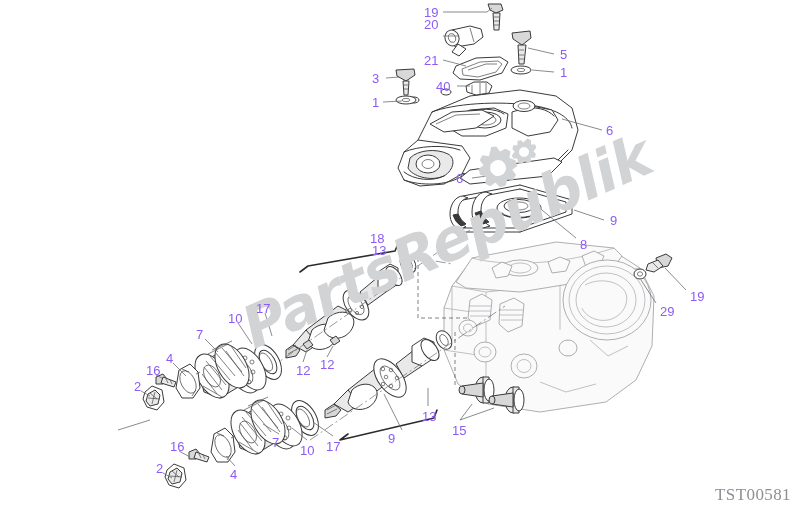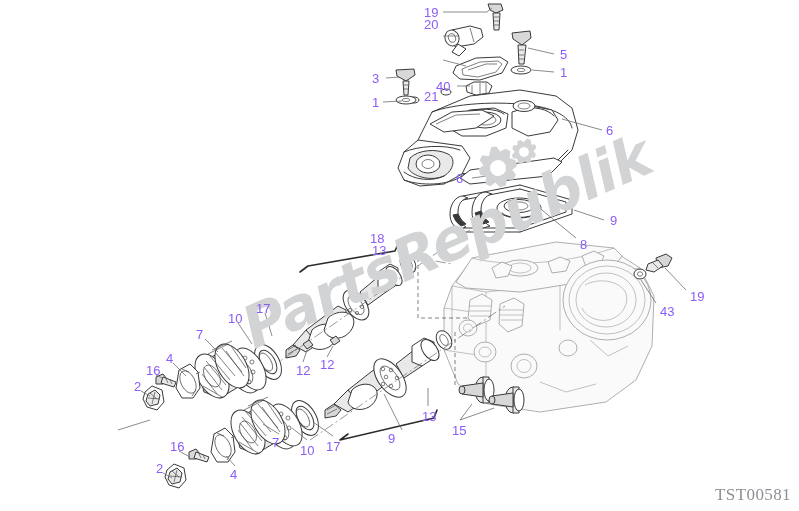--- a/index.html
+++ b/index.html
@@ -455,34 +455,34 @@
         <path d="M0,-14 L4,-13 L5,-9 L9,-10 L11,-7 L9,-3 L12,-1 L12,3 L8,4 L9,8 L6,10 L3,8 L1,12
                  L-3,12 L-5,8 L-9,9 L-11,6 L-9,2 L-12,0 L-12,-4 L-8,-5 L-9,-9 L-6,-11 L-3,-9 Z"></path>
         <circle cx="0" cy="0" r="5" fill="#ffffff"></circle>
       </g>
     </svg>
   </div>
 
   <div id="callout-layer">
       <div class="callout" style="left: 424px; top: 6px;">19</div>
       <div class="callout" style="left: 424px; top: 18px;">20</div>
-      <div class="callout" style="left: 424px; top: 54px; margin-top: 36px;">21</div>
+      <div class="callout" style="left: 424px; top: 54px;">21</div>
       <div class="callout" style="left: 372px; top: 72px;">3</div>
       <div class="callout" style="left: 436px; top: 80px;">40</div>
       <div class="callout" style="left: 372px; top: 96px;">1</div>
       <div class="callout" style="left: 560px; top: 48px;">5</div>
       <div class="callout" style="left: 560px; top: 66px;">1</div>
       <div class="callout" style="left: 606px; top: 124px;">6</div>
       <div class="callout" style="left: 456px; top: 172px;">6</div>
       <div class="callout" style="left: 610px; top: 214px;">9</div>
       <div class="callout" style="left: 580px; top: 238px;">8</div>
       <div class="callout" style="left: 345px; top: 232px; margin-left: 25px;">18</div>
       <div class="callout" style="left: 372px; top: 244px;">13</div>
       <div class="callout" style="left: 690px; top: 290px;">19</div>
-      <div class="callout" style="left: 660px; top: 305px;">43</div>
+      <div class="callout" style="left: 660px; top: 305px;">29</div>
       <div class="callout" style="left: 256px; top: 302px;">17</div>
       <div class="callout" style="left: 228px; top: 312px;">10</div>
       <div class="callout" style="left: 196px; top: 328px;">7</div>
       <div class="callout" style="left: 166px; top: 352px;">4</div>
       <div class="callout" style="left: 146px; top: 364px;">16</div>
       <div class="callout" style="left: 134px; top: 380px;">2</div>
       <div class="callout" style="left: 296px; top: 364px;">12</div>
       <div class="callout" style="left: 320px; top: 358px;">12</div>
       <div class="callout" style="left: 422px; top: 410px;">13</div>
       <div class="callout" style="left: 388px; top: 432px;">9</div>

